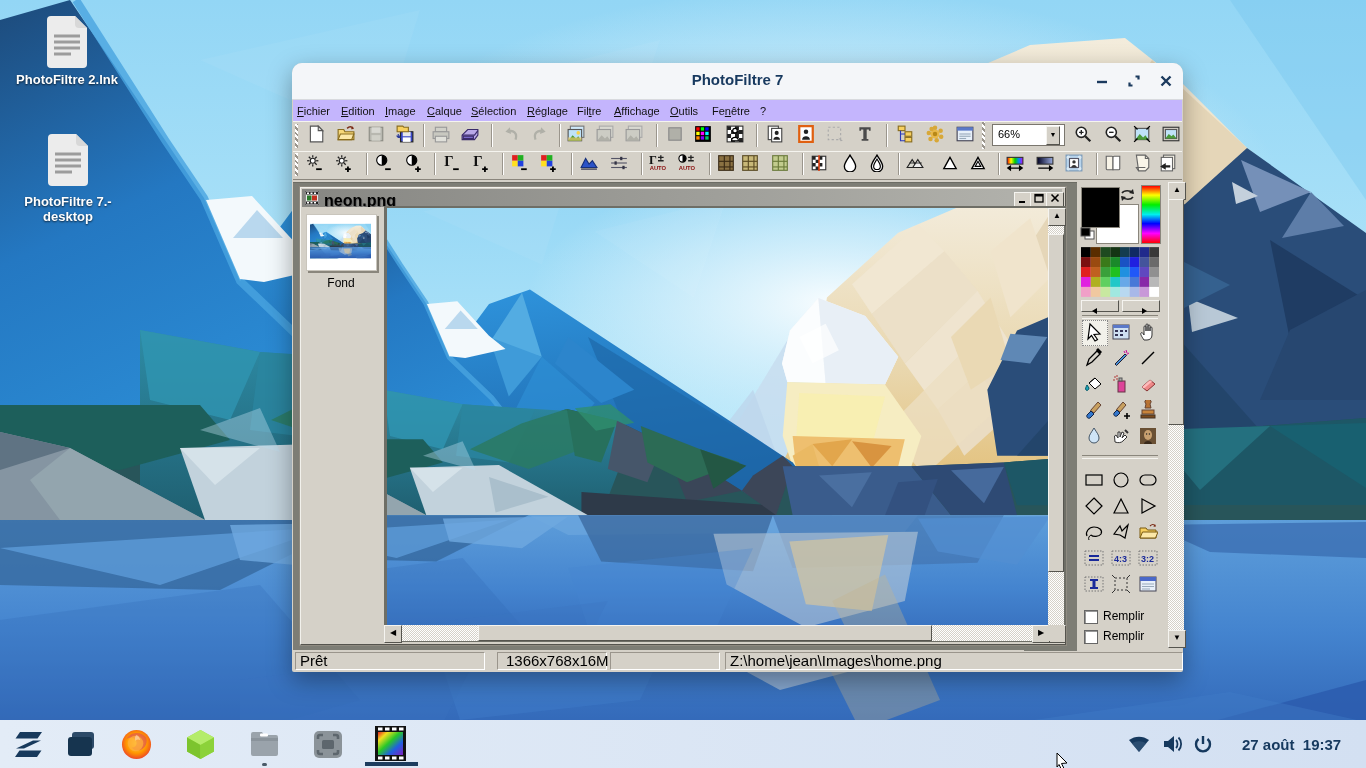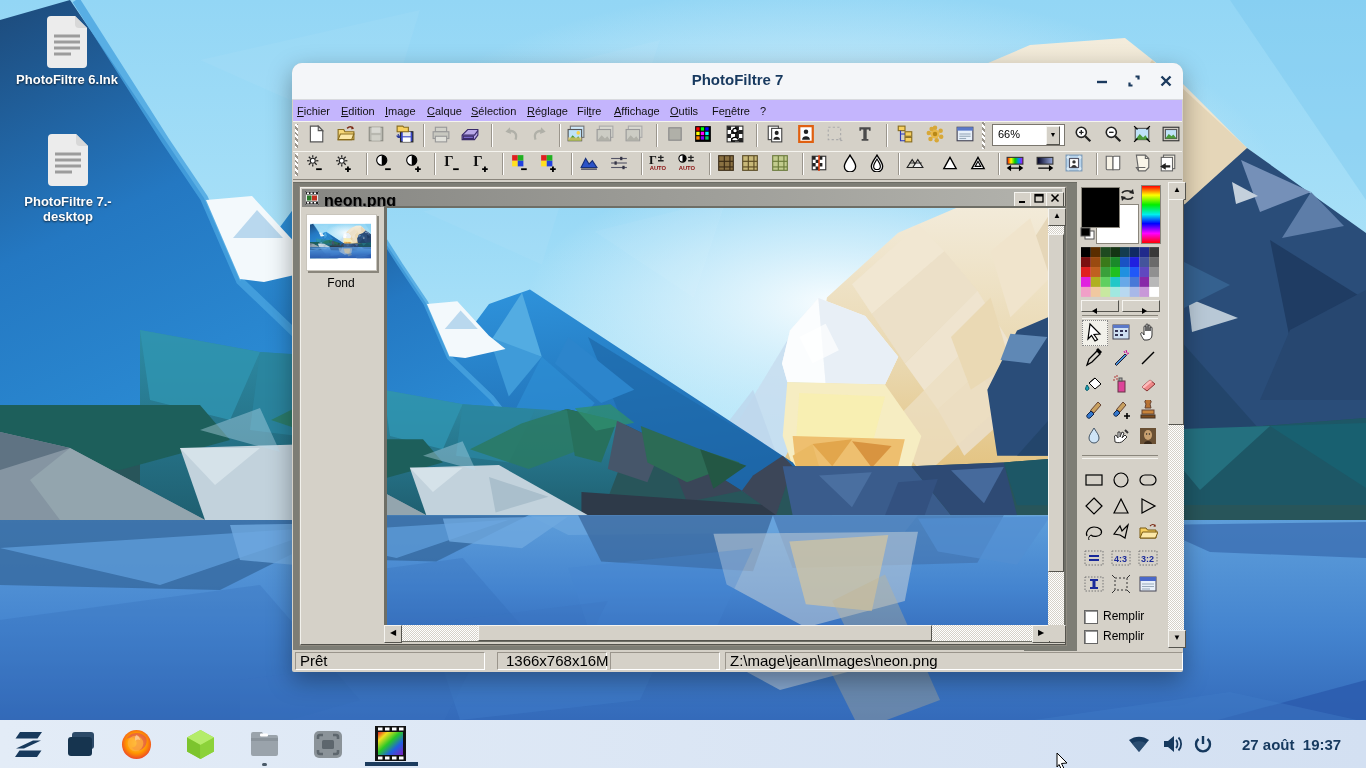--- a/index.html
+++ b/index.html
@@ -177,21 +177,21 @@
 <svg class="abs" style="left:45px;top:14px" width="44" height="56" viewBox="0 0 44 56">
     <path d="M2 6a4 4 0 0 1 4-4h24l12 12v36a4 4 0 0 1-4 4H6a4 4 0 0 1-4-4z" fill="#ececec"></path>
     <path d="M30 2l12 12H34a4 4 0 0 1-4-4z" fill="#d8d8d8"></path>
     <g stroke="#9c9c9c" stroke-width="3">
       <line x1="9" y1="22" x2="35" y2="22"></line>
       <line x1="9" y1="28" x2="35" y2="28"></line>
       <line x1="9" y1="34" x2="35" y2="34"></line>
       <line x1="9" y1="40" x2="26" y2="40"></line>
     </g>
   </svg>
-<div class="dicon" style="left:2px;top:72px;">PhotoFiltre 6.lnk</div>
+<div class="dicon" style="left:2px;top:72px;">PhotoFiltre 2.lnk</div>
 <svg class="abs" style="left:46px;top:132px" width="44" height="56" viewBox="0 0 44 56">
     <path d="M2 6a4 4 0 0 1 4-4h24l12 12v36a4 4 0 0 1-4 4H6a4 4 0 0 1-4-4z" fill="#ececec"></path>
     <path d="M30 2l12 12H34a4 4 0 0 1-4-4z" fill="#d8d8d8"></path>
     <g stroke="#9c9c9c" stroke-width="3">
       <line x1="9" y1="22" x2="35" y2="22"></line>
       <line x1="9" y1="28" x2="35" y2="28"></line>
       <line x1="9" y1="34" x2="35" y2="34"></line>
       <line x1="9" y1="40" x2="26" y2="40"></line>
     </g>
   </svg>
@@ -849,21 +849,21 @@
 <div class="abs" style="left:1084px;top:630px;width:12px;height:12px;background:#fff;border:1px solid #666;box-shadow:inset 1px 1px 0 #999"></div>
 <div class="abs" style="left:1103px;top:629px;font-size:12px;color:#000">Remplir</div>
 <div class="sb sbtrack abs" style="left:1168px;top:182px;width:16px;height:465px"></div>
 <div class="arrowbtn" style="left:1168px;top:182px">▲</div>
 <div class="arrowbtn" style="left:1168px;top:630px">▼</div>
 <div class="sbthumb" style="left:1168px;top:199px;width:14px;height:224px"></div>
 <div class="status">
     <div class="scell" style="left:2px;width:184px">Prêt</div>
 <div class="scell" style="left:204px;width:100px;text-align:center;padding-left:8px">1366x768x16M</div>
 <div class="scell" style="left:317px;width:104px"></div>
-<div class="scell" style="left:432px;width:452px">Z:\mage\jean\Images\neon.png</div>
+<div class="scell" style="left:432px;width:452px">Z:\home\jean\Images\home.png</div>
 </div>
 <div class="taskbar"></div>
 <svg class="abs" style="left:12px;top:728px" width="33" height="33" viewBox="0 0 33 33">
     <g fill="#17395c">
       <polygon points="8,4 30,4 25.5,10.5 3.5,10.5"></polygon>
       <polygon points="29,12.5 21,12.5 4,20.5 12,20.5"></polygon>
       <polygon points="7.5,22.5 29.5,22.5 25,29 3,29"></polygon>
     </g>
   </svg>
 <svg class="abs" style="left:66px;top:730px" width="30" height="28" viewBox="0 0 30 28">

